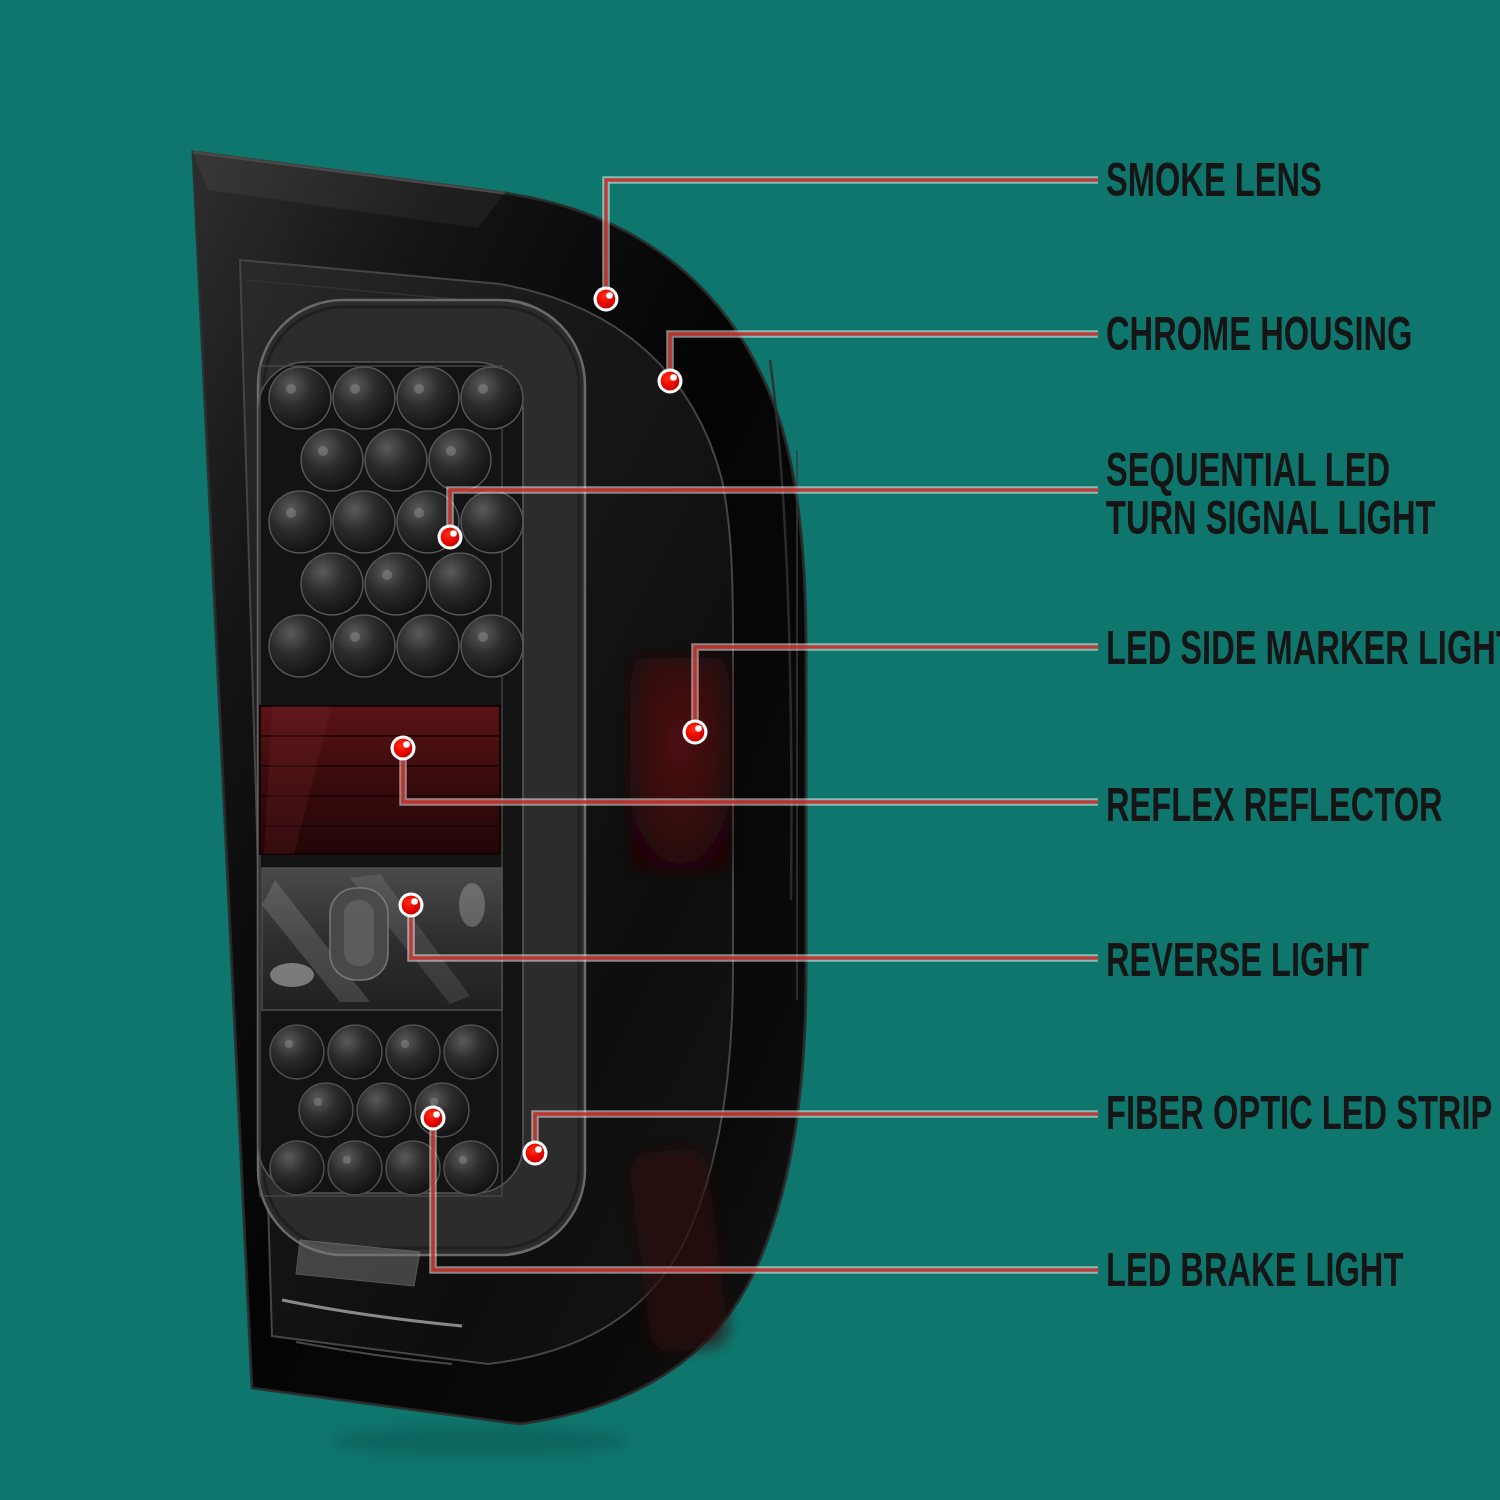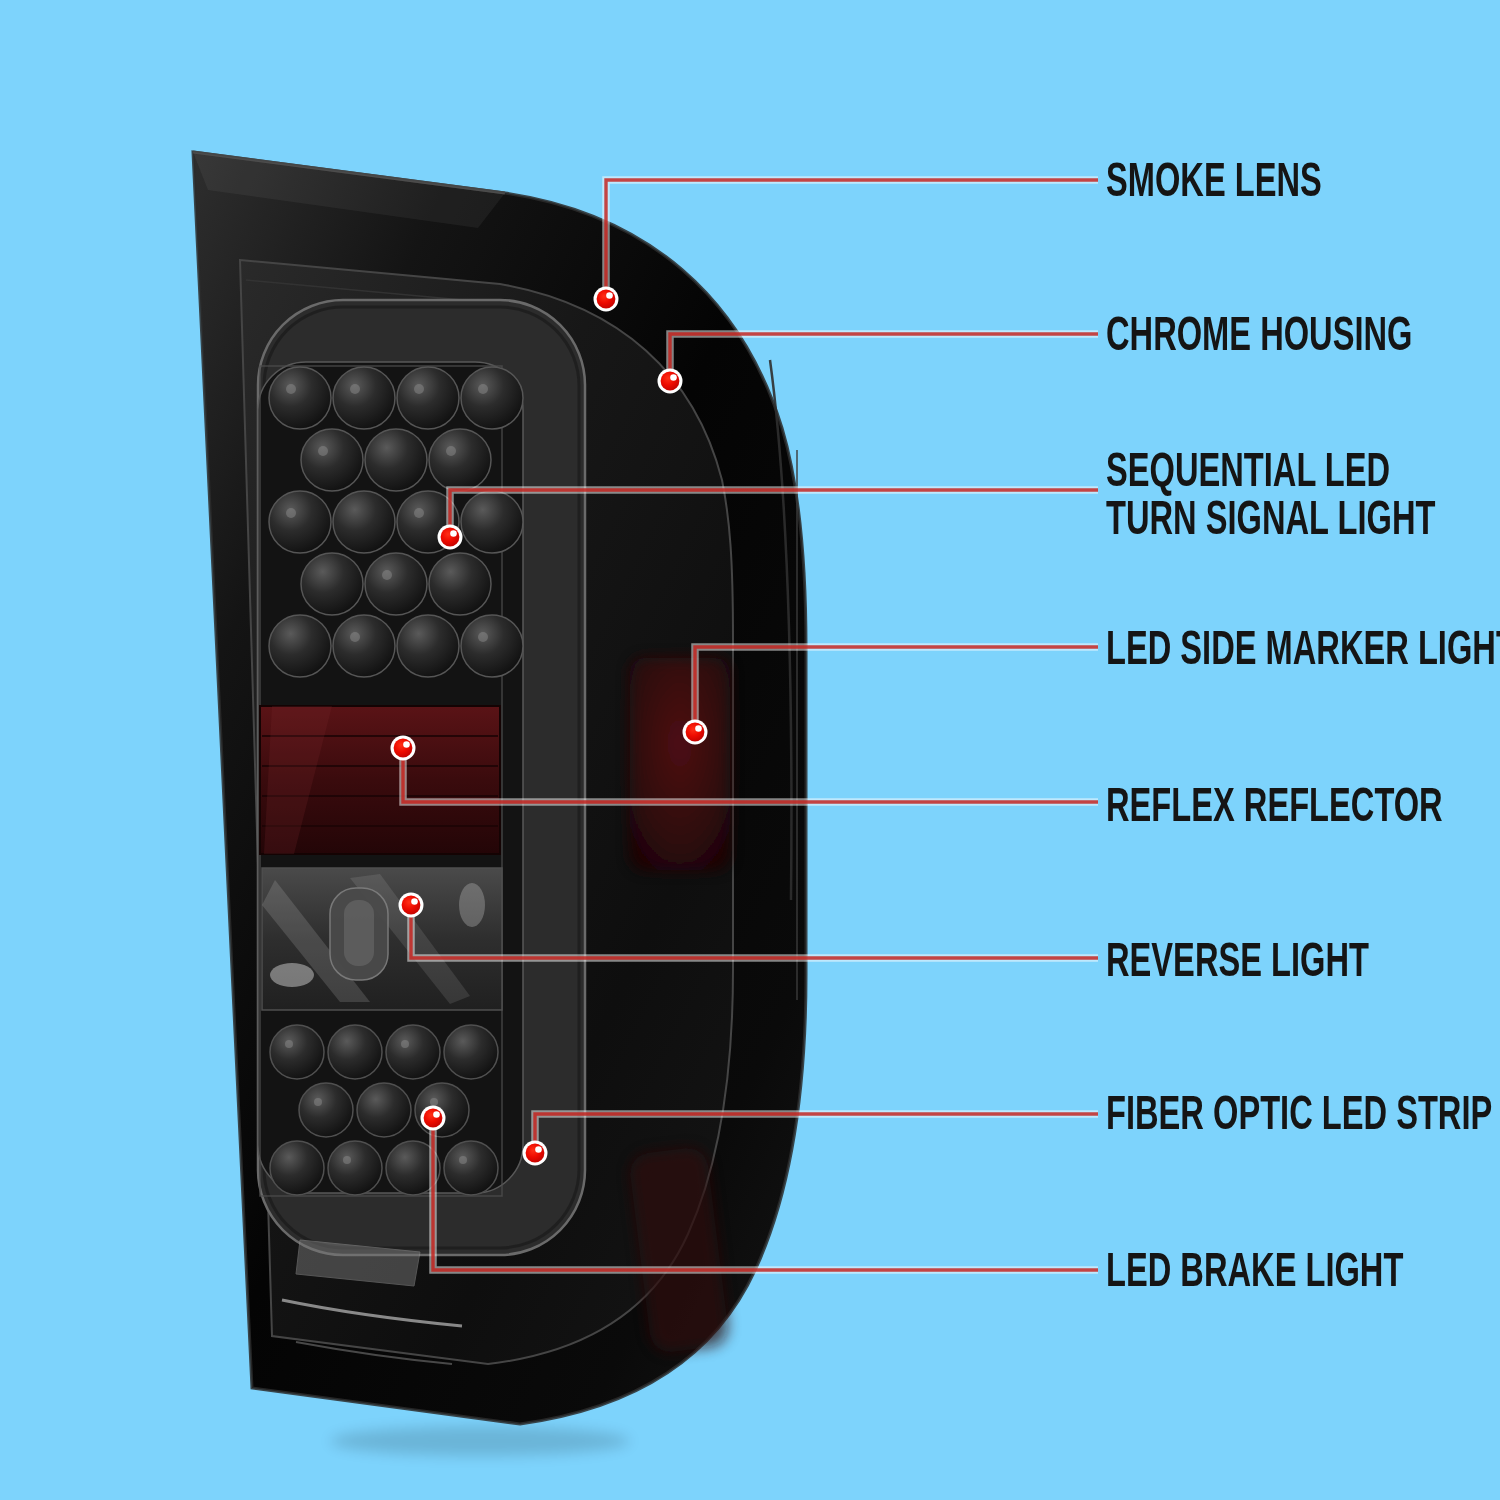--- a/index.html
+++ b/index.html
@@ -1,17 +1,17 @@
 <!DOCTYPE html>
 <html><head>
 <meta charset="utf-8">
 <style>
   html,body{margin:0;padding:0;background:#ffffff;}
   #stage{
-    position:relative;width:1500px;height:1500px;background:#7dd3fc;
+    position:relative;width:1500px;height:1500px;background:#0f766e;
     overflow:hidden;font-family:"Liberation Sans",sans-serif;
   }
   #lamp-svg{position:absolute;left:0;top:0;width:1500px;height:1500px;}
   .callout-label{
     position:absolute;left:1106px;
     font-family:"Liberation Sans",sans-serif;
     font-weight:700;font-size:48px;line-height:48px;
     color:#151515;white-space:nowrap;letter-spacing:0px;
     transform:scaleX(0.68);transform-origin:left center;
   }

